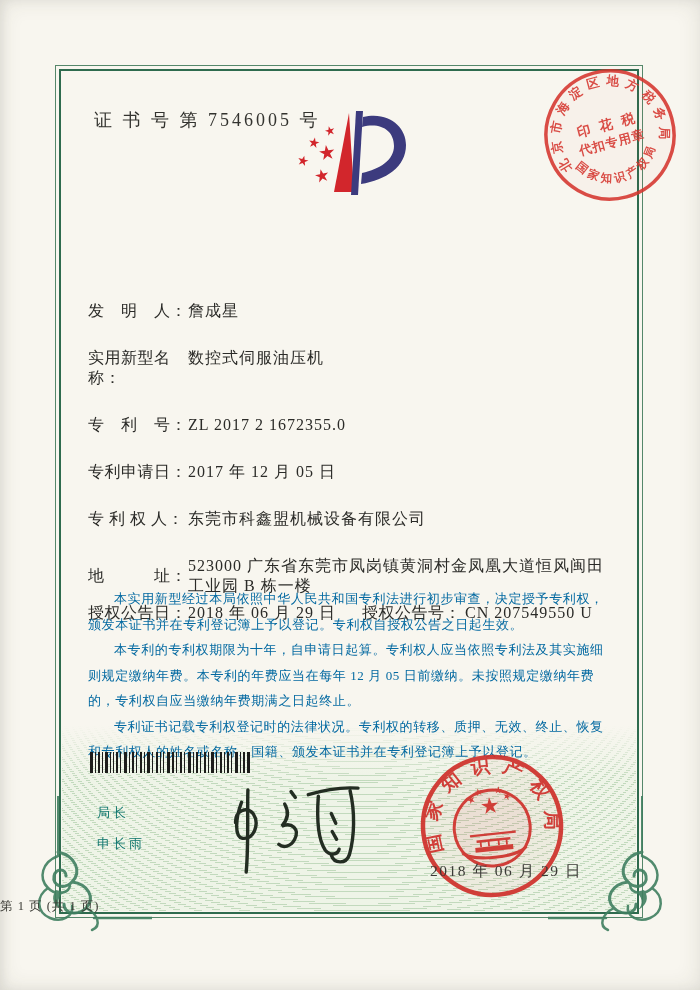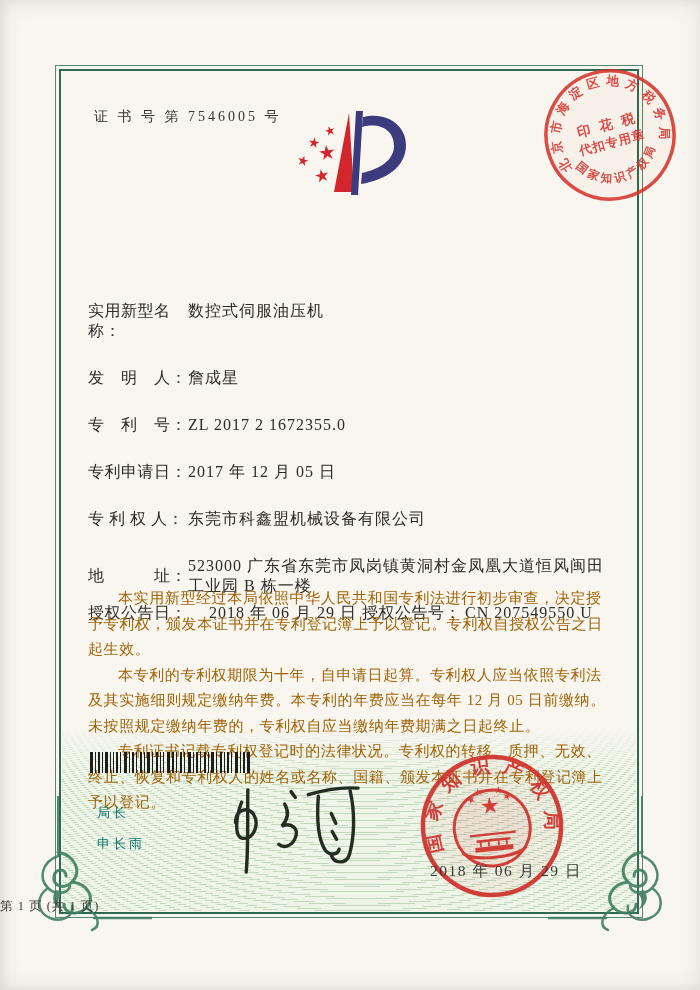--- a/index.html
+++ b/index.html
@@ -11,31 +11,31 @@
   .border-outer{position:absolute;left:55px;top:65px;width:586px;height:851px;
                 border:1px solid #55876a;}
   .border-inner{position:absolute;inset:3px;border:2px solid #2e6b4e;}
   .green-band{position:absolute;left:6px;right:6px;bottom:6px;height:186px;
       background:
         repeating-radial-gradient(ellipse 1500px 520px at 300px -260px,
           rgba(122,174,120,.38) 0 1px, rgba(122,174,120,0) 1px 5px),
         #eef4e7;}
   .green-band::before{content:"";position:absolute;left:0;right:0;top:0;height:55px;
       background:linear-gradient(#f8f6ef, rgba(248,246,239,0));}
-  .cert-no{position:absolute;left:94px;top:108px;font-size:14px;letter-spacing:3px;color:#33332f;}
+  .cert-no{position:absolute;left:94px;top:108px;font-size:18px;letter-spacing:3px;color:#33332f;}
   .title{position:absolute;left:0;right:0;top:208px;text-align:center;
          font-size:40px;font-weight:bold;letter-spacing:9px;color:#1e1e1c;}
   .fields{position:absolute;left:88px;top:301px;width:527px;font-size:16px;}
   .frow{display:flex;margin-bottom:27px;line-height:20px;}
   .flabel{flex:0 0 100px;letter-spacing:.5px;}
   .fvalue{letter-spacing:1px;white-space:pre-line;}
-  .grant-row{position:relative;margin-top:7px;gap:21px;}
+  .grant-row{position:relative;margin-top:7px;}
   .grant-no-pair{position:absolute;left:274px;top:0;display:flex;}
   .paras{position:absolute;left:88px;top:586px;width:527px;}
-  .paras p{margin:0;font-size:15px;line-height:25.5px;text-indent:2em;letter-spacing:.6px;color:#a16207;}
+  .paras p{margin:0;font-size:13px;line-height:25.5px;text-indent:2em;letter-spacing:.6px;color:#0369a1;}
   .director{position:absolute;left:97px;top:804px;font-size:13px;letter-spacing:3px;color:#0f766e;}
   .director div{margin-bottom:13px;}
   .seal-date{position:absolute;left:430px;top:861px;font-size:15.5px;letter-spacing:1.5px;color:#3a3a36;}
   .footer{position:absolute;left:0;right:0;top:898px;text-align:left;font-size:12.5px;
           letter-spacing:1px;color:#3a3a34;}
   svg text{font-family:"Liberation Serif","DejaVu Serif",serif;}
 </style>
 </head>
 <body>
 
@@ -86,26 +86,26 @@
       <use href="#star5" transform="translate(39 65) scale(7) rotate(-12)"></use>
     </g>
     <polygon points="66,2 71,81 51,81" fill="#d2262c"></polygon>
     <polygon points="73,0 80,0 75,84 68,84" fill="#3c3b7e"></polygon>
     <path fill="#3c3b7e" d="M80 6 C106 0 123 16 123 34 C123 56 103 69 78 73 L79 62 C97 58 111 49 111 35 C111 19 97 11 79 16 Z"></path>
   </svg>
 
 
   <div class="fields">
     <div class="frow">
+      <span class="flabel">发　明　人：</span>
+      <span class="fvalue">詹成星</span>
+    </div>
+    <div class="frow">
       <span class="flabel">实用新型名称：</span>
       <span class="fvalue">数控式伺服油压机</span>
-    </div>
-    <div class="frow">
-      <span class="flabel">发　明　人：</span>
-      <span class="fvalue">詹成星</span>
     </div>
     <div class="frow">
       <span class="flabel">专　利　号：</span>
       <span class="fvalue">ZL 2017 2 1672355.0</span>
     </div>
     <div class="frow">
       <span class="flabel">专利申请日：</span>
       <span class="fvalue">2017 年 12 月 05 日</span>
     </div>
     <div class="frow">

